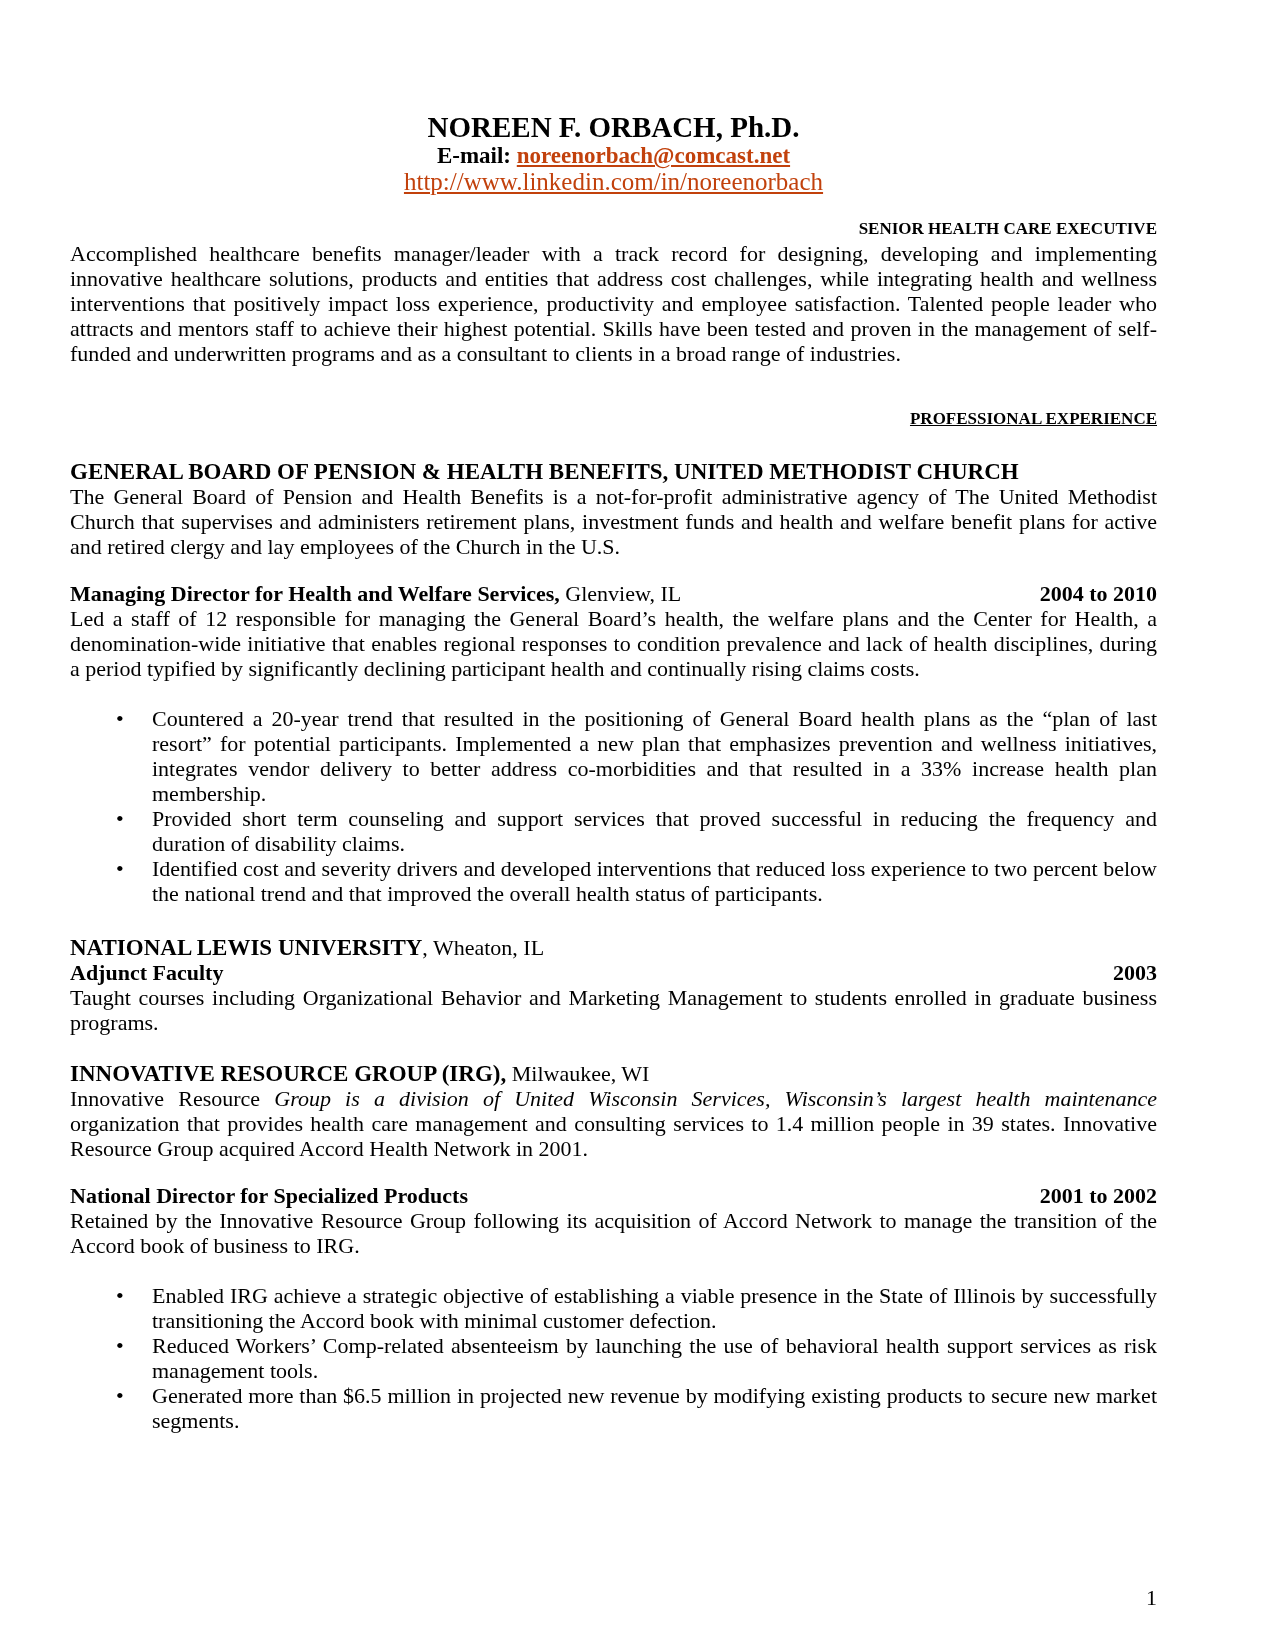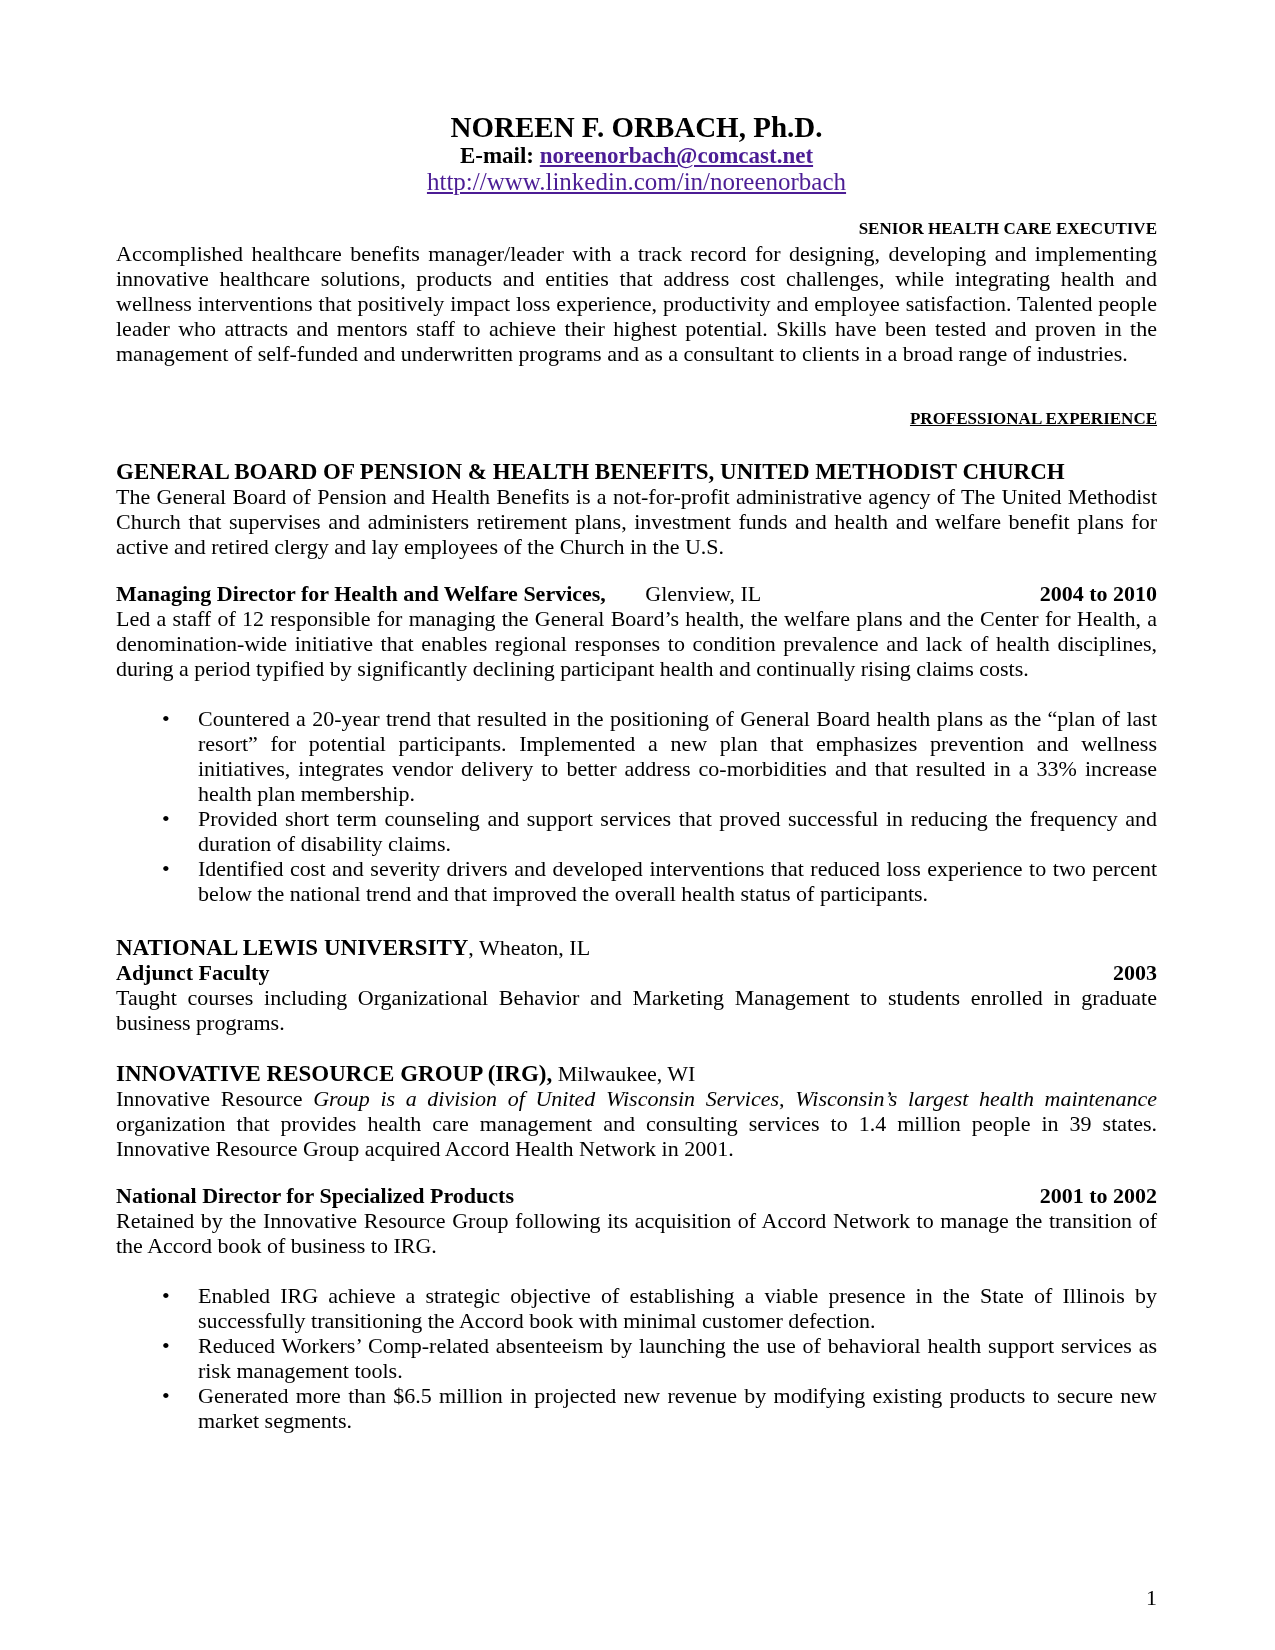--- a/index.html
+++ b/index.html
@@ -7,21 +7,21 @@
     padding: 0;
     background: #ffffff;
   }
   .page {
     position: relative;
     width: 1275px;
     height: 1650px;
     margin: 0 auto;
     background: #ffffff;
     box-sizing: border-box;
-    padding: 112px 118px 0 116px;
+    padding: 112px 118px 0 70px;
     font-family: "Liberation Serif", serif;
     font-size: 22px;
     line-height: 25px;
     color: #000000;
     overflow: hidden;
   }
   .italic { font-style: italic; }
 
   .name {
     font-size: 29px;
@@ -34,21 +34,21 @@
     line-height: 25px;
     font-weight: bold;
     text-align: center;
   }
   .linkedin-line {
     font-size: 25px;
     line-height: 28px;
     text-align: center;
   }
   a.link {
-    color: #4c1d95;
+    color: #c2410c;
     text-decoration: underline;
     cursor: pointer;
   }
 
   .center-heading {
     margin: 0;
     font-size: 17px;
     line-height: 25px;
     font-weight: bold;
     text-align: right;
@@ -75,21 +75,21 @@
   .employer-irg  { margin-top: 26px; }
 
   .role-row {
     display: flex;
     justify-content: space-between;
     align-items: baseline;
     margin-top: 22px;
   }
   .role-row.tight { margin-top: 0; }
   .role-title { font-weight: bold; }
-  .role-loc   { font-weight: normal; margin-left: 34px; }
+  .role-loc   { font-weight: normal; }
   .role-dates { font-weight: bold; white-space: nowrap; }
 
   ul.bullets {
     list-style: none;
     margin: 25px 0 0 0;
     padding: 0;
   }
   ul.bullets li {
     position: relative;
     padding-left: 82px;

